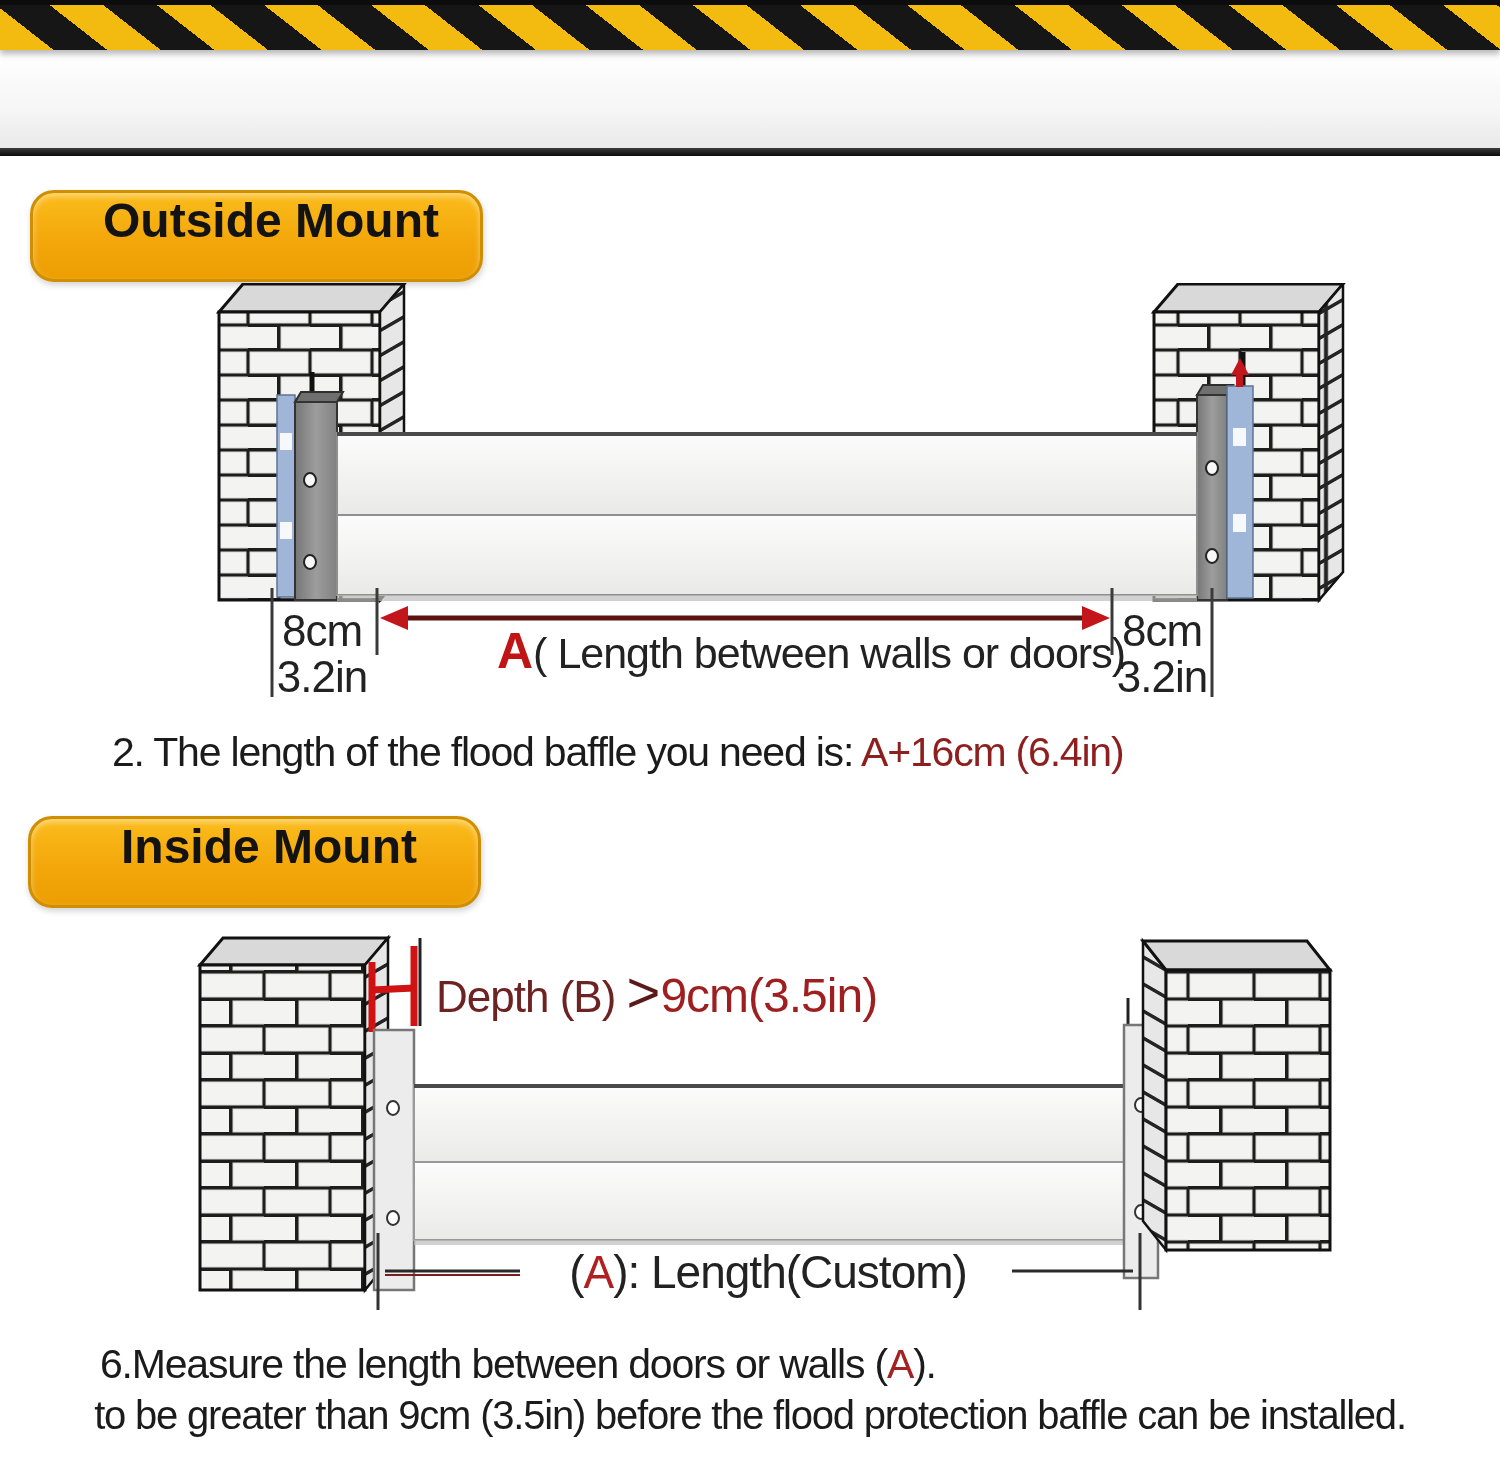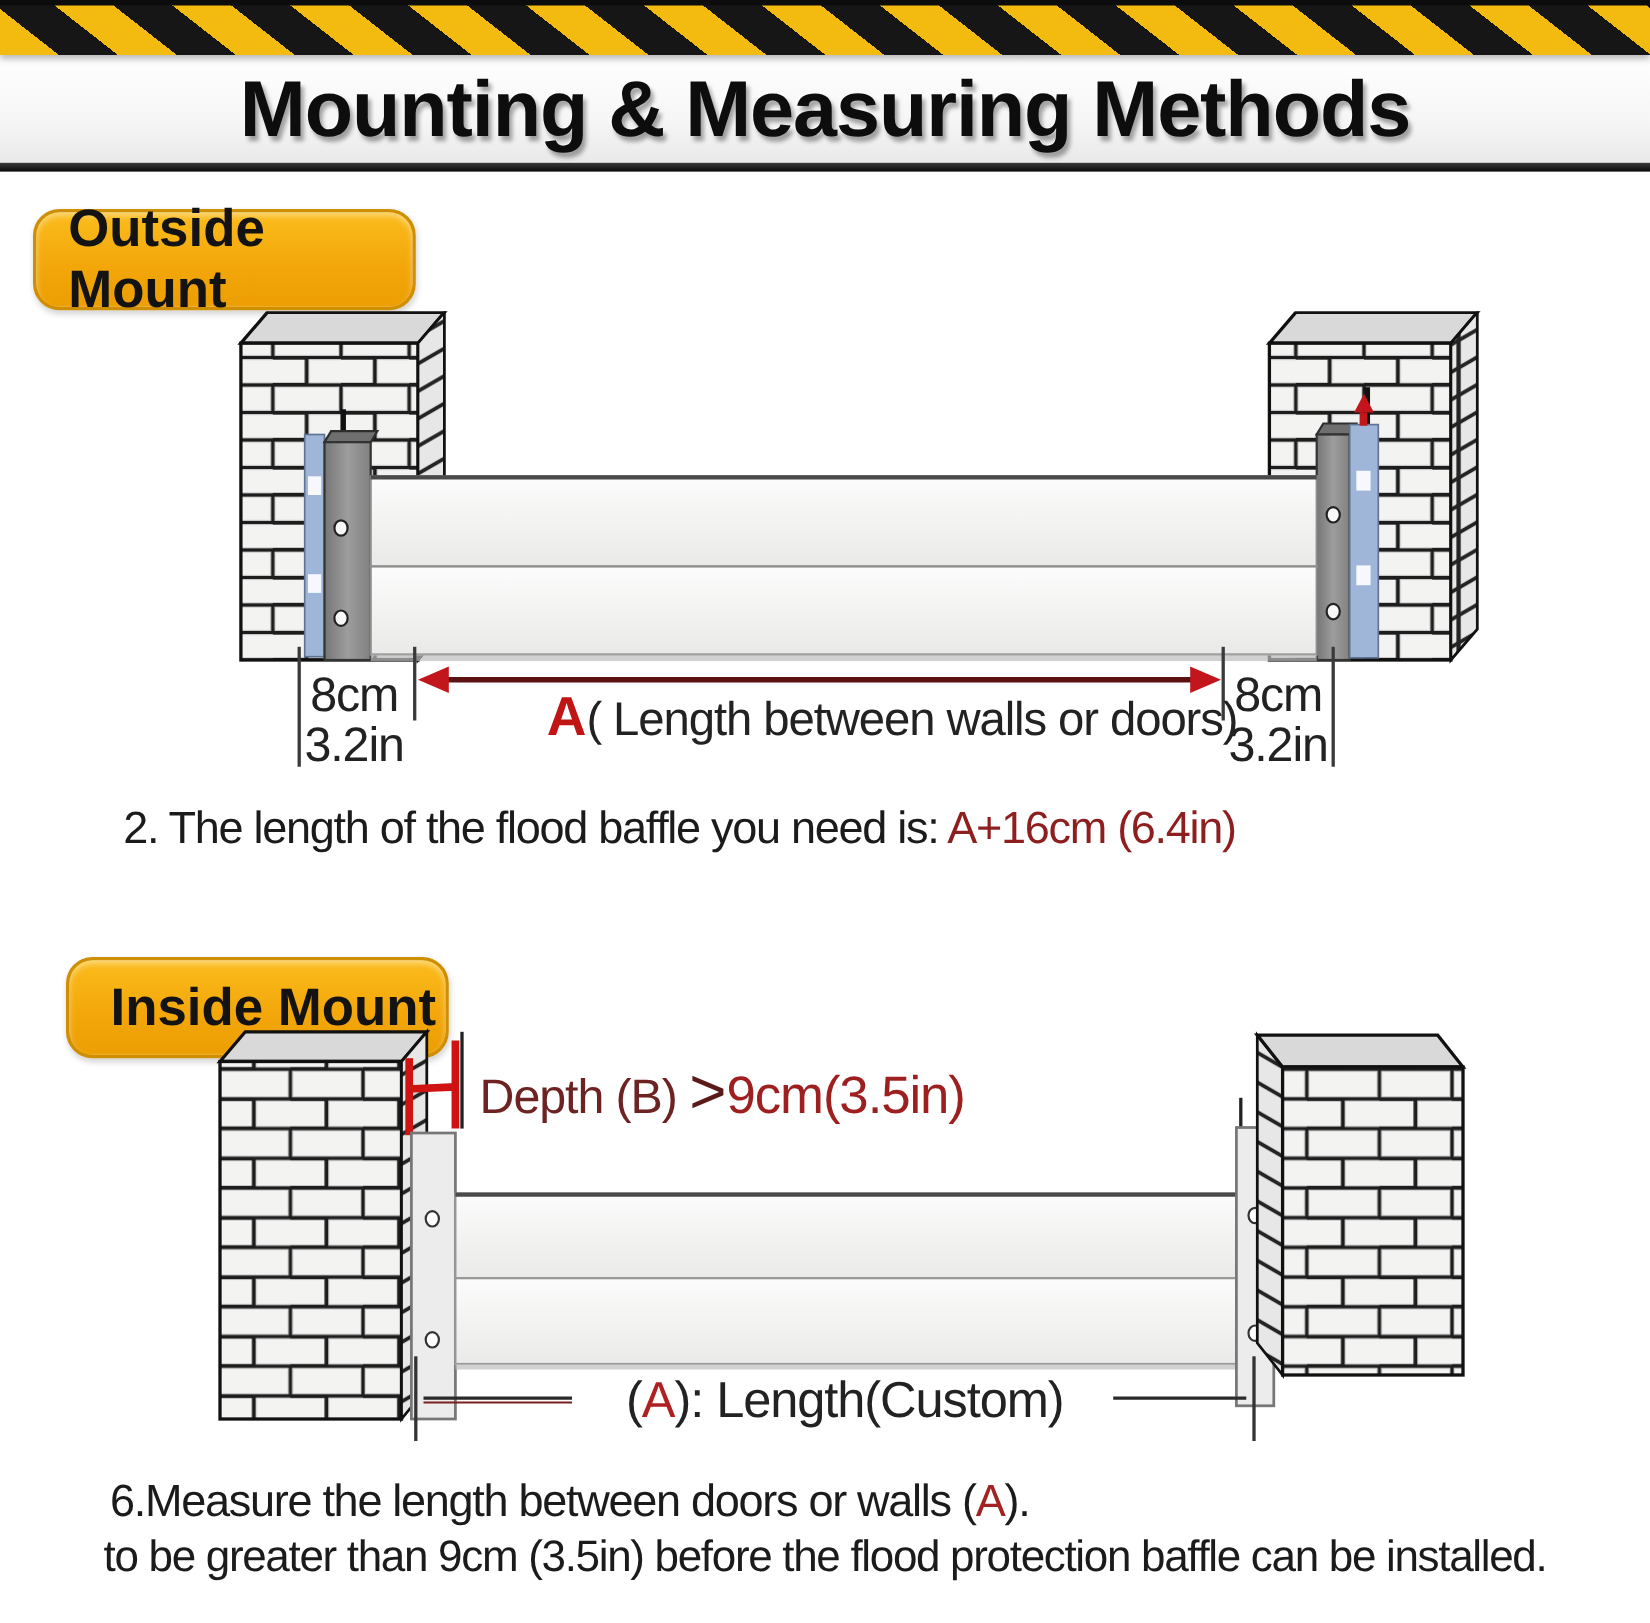--- a/index.html
+++ b/index.html
@@ -13,28 +13,28 @@
   .tape-topline{position:absolute;left:0;top:0;width:100%;height:5px;background:#0c0c0c;}
   .header-band{position:absolute;left:0;top:50px;width:100%;height:98px;
         background:linear-gradient(180deg,#ffffff 0%,#f6f6f6 60%,#e9e9e9 100%);}
   .page-title{position:absolute;left:0;top:52px;width:100%;height:96px;line-height:96px;
         text-align:center;font-size:72px;font-weight:bold;letter-spacing:-1px;color:#0d0d0d;
         text-shadow:3px 4px 4px rgba(0,0,0,.35), -1px -1px 0 rgba(255,255,255,.6);}
   .header-divider{position:absolute;left:0;top:148px;width:100%;height:8px;
         background:linear-gradient(180deg,#3a3a3a,#0a0a0a);}
 
   
-  .badge{position:absolute;width:348px;height:92px;border-radius:24px;
+  .badge{position:absolute;width:453px;height:92px;border-radius:24px;
         background:linear-gradient(180deg,#fbbc1c 0%,#f3a70b 55%,#ec9e02 100%);
         border:3px solid #cf8f05;box-sizing:border-box;
-        display:flex;align-items:center;justify-content:center;
+        display:flex;justify-content:center;
         font-size:48px;font-weight:bold;color:#131313;
         box-shadow:inset 0 3px 6px rgba(255,255,255,.45), 1px 3px 6px rgba(0,0,0,.18);padding-left:29px;}
   #badge-outside{left:30px;top:190px;}
-  #badge-inside{left:28px;top:870px;margin-left:32px;}
+  #badge-inside{left:28px;top:816px;}
 
   
   svg{position:absolute;left:0;display:block;}
   #svg-outside{top:283px;}
   #svg-inside{top:930px;}
   text{font-family:"Liberation Sans","DejaVu Sans",sans-serif;}
   .dim{font-size:44px;fill:#222;letter-spacing:-1px;}
   .dim-label{font-size:43px;fill:#222;letter-spacing:-1px;}
   .red-var{font-size:50px;font-weight:bold;fill:#c11414;}
   .maroon{fill:#6e2323;}
@@ -49,21 +49,20 @@
   .red-a{color:#a32222;}
 </style>
 </head>
 <body>
 
 <div class="page">
 
   <div class="header-band"></div>
   <div class="tape"></div>
   <div class="tape-topline"></div>
-  <div class="page-title">Mounting &amp; Measuring Methods</div>
   <div class="header-divider"></div>
 
   <div class="badge" id="badge-outside">
     <span>Outside Mount</span>
   </div>
 
   <svg id="svg-outside" width="1500" height="425" viewBox="0 283 1500 425">
     <defs>
       <pattern id="bA" width="62" height="50" patternUnits="userSpaceOnUse">
         <rect width="62" height="50" fill="#1d1d1d"></rect>

